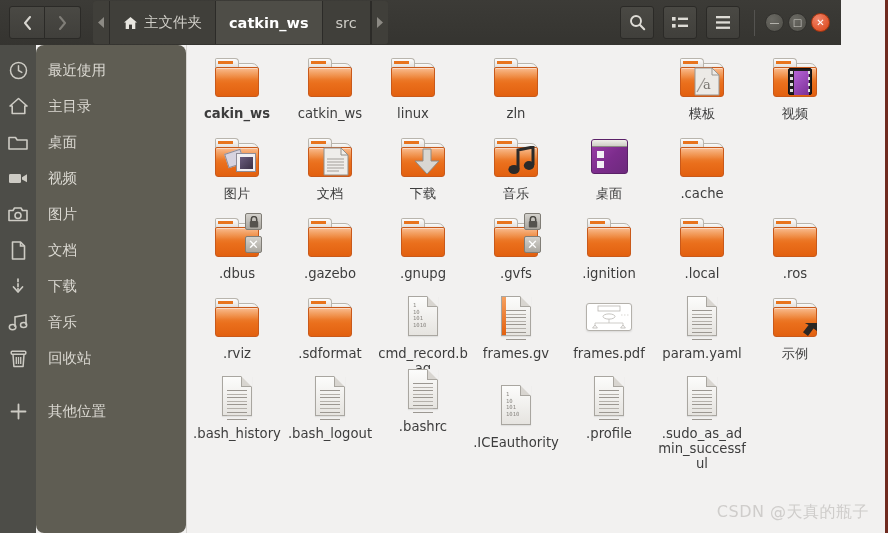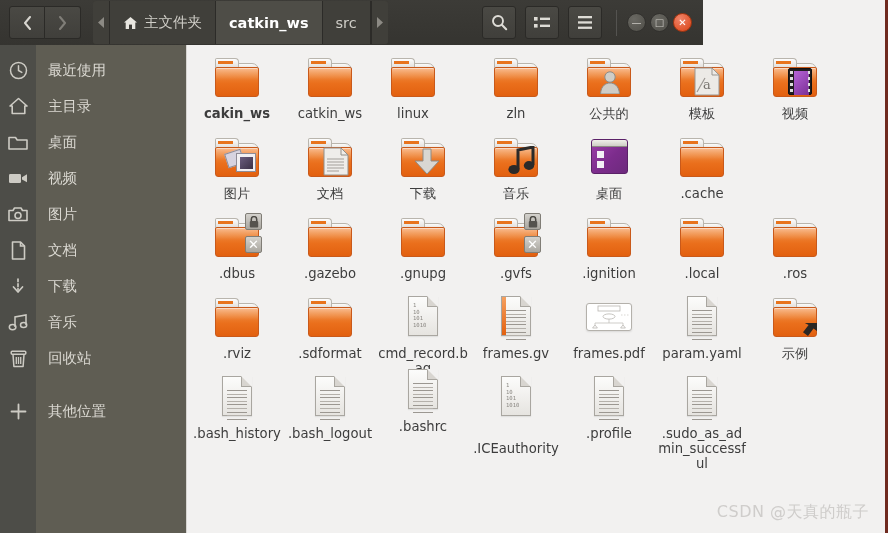--- a/index.html
+++ b/index.html
@@ -10,21 +10,21 @@
   }
   #app {
     position: relative; width: 888px; height: 533px;
     border-right: 3px solid #6f2a1f;
     background: #f2f1f0;
     overflow: hidden;
   }
 
   
   #header {
-    position: absolute; left: 0; top: 0; width: 703px; height: 45px;
+    position: absolute; left: 0; top: 0; width: 841px; height: 45px;
     background: linear-gradient(#3c3b37, #353430);
     display: flex; align-items: center;
   }
   .navgroup { display: flex; margin-left: 9px; }
   .navbtn {
     width: 36px; height: 33px;
     background: linear-gradient(#4a4944, #403f3b);
     border: 1px solid #2b2a27;
     display: flex; align-items: center; justify-content: center;
     color: #d8d6d0; font-size: 15px;
@@ -70,21 +70,21 @@
     color: #cbc9c3; font-size: 10px; line-height: 1;
   }
   .wbtn.close {
     background: radial-gradient(circle at 35% 28%, #f0846a, #d94213);
     border-color: #a63510; color: #fff;
   }
 
   
   #sidebar { position: absolute; left: 0; top: 45px; width: 186px; height: 488px; display: flex; }
   #sb-icons { width: 36px; height: 100%; background: #4d4d48; padding-top: 7px; }
-  #sb-body  { flex: 1; height: 100%; background: #5f5d53; padding-top: 7px; }
+  #sb-body  { flex: 1; height: 100%; background: #5f5d53; padding-top: 7px; border-radius: 8px; }
   .sb-icon-cell { height: 36px; display: flex; align-items: center; justify-content: center; }
   .sb-row { height: 36px; display: flex; align-items: center; padding-left: 12px;
             color: #dbd9d2; font-size: 14.5px; white-space: nowrap; }
   .sb-gap-i, .sb-gap-t { height: 17px; }
 
   
   #filearea {
     position: absolute; left: 186px; top: 45px;
     width: 699px; height: 488px; background: #f2f1f0;
     border-left: 1px solid #d6d4d1;
@@ -415,35 +415,20 @@
         <div class="item" style="left: 283px; top: 9px;">
           <div class="icon-box">
             <div class="folder">
               <div class="f-back"></div>
               <div class="f-tab"></div>
               <div class="f-tabline"></div>
               <div class="f-body"></div>
             </div>
           </div>
           <div class="label">zln</div>
-        </div>
-        <div class="item" style="left: 376px; top: 9px;">
-          <div class="icon-box">
-            <div class="folder">
-              <div class="f-back"></div>
-              <div class="f-tab"></div>
-              <div class="f-tabline"></div>
-              <div class="f-body"></div>
-            </div>
-            <svg class="ov" style="left:14px;top:16px" width="22" height="24" viewBox="0 0 22 24">
-              <circle cx="11" cy="7" r="5.2" fill="#cfcdc7" stroke="#8f8c86"></circle>
-              <path d="M1.5 24 C2 15.5 7 13 11 13 C15 13 20 15.5 20.5 24 Z" fill="#cfcdc7" stroke="#8f8c86"></path>
-            </svg>
-          </div>
-          <div class="label">公共的</div>
         </div>
         <div class="item" style="left: 469px; top: 9px;">
           <div class="icon-box">
             <div class="folder">
               <div class="f-back"></div>
               <div class="f-tab"></div>
               <div class="f-tabline"></div>
               <div class="f-body"></div>
             </div>
             <svg class="ov" style="left:16px;top:13px" width="26" height="29" viewBox="0 0 26 29">
@@ -804,21 +789,21 @@
                 <i></i>
                 <i></i>
                 <i></i>
                 <i></i>
                 <i></i>
               </div>
             </div>
           </div>
           <div class="label">.bashrc</div>
         </div>
-        <div class="item" style="left: 283px; top: 329px; gap: 15px;">
+        <div class="item" style="left: 283px; top: 338px;">
           <div class="icon-box">
             <div class="page">
               <div class="fold"></div>
               <div class="bits">1<br>10<br>101<br>1010</div>
             </div>
           </div>
           <div class="label">.ICEauthority</div>
         </div>
         <div class="item" style="left: 376px; top: 329px;">
           <div class="icon-box">

